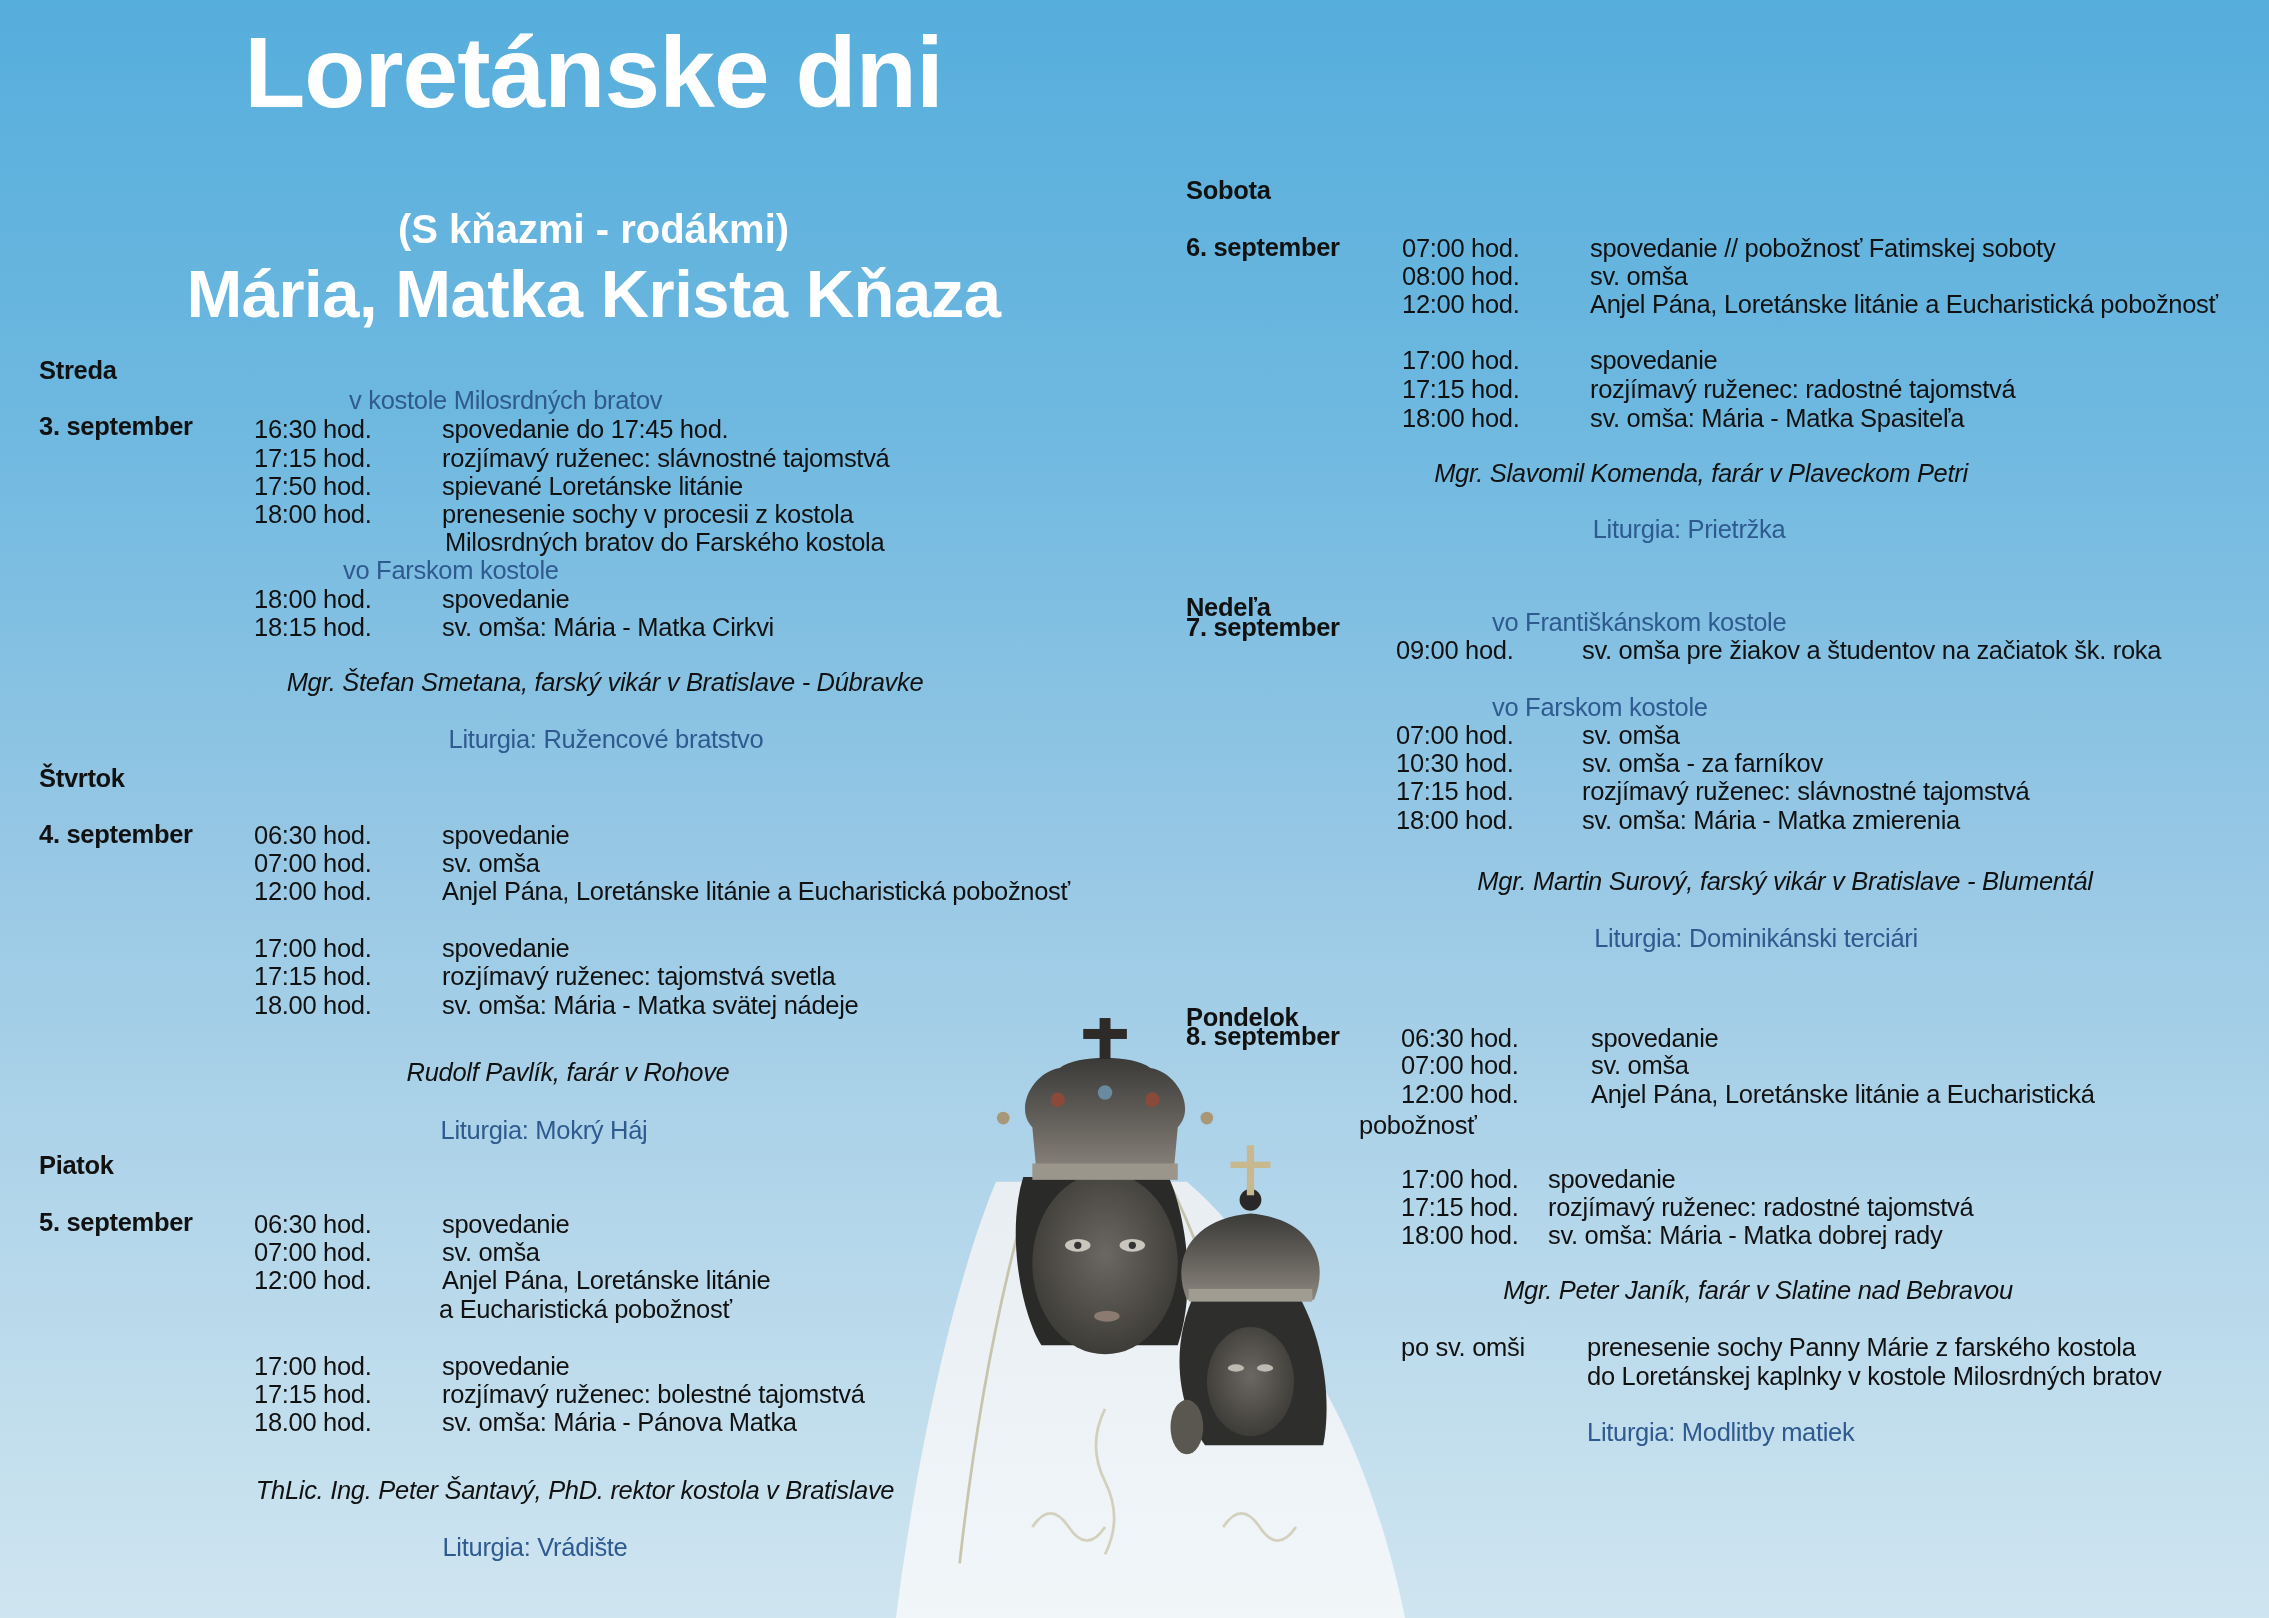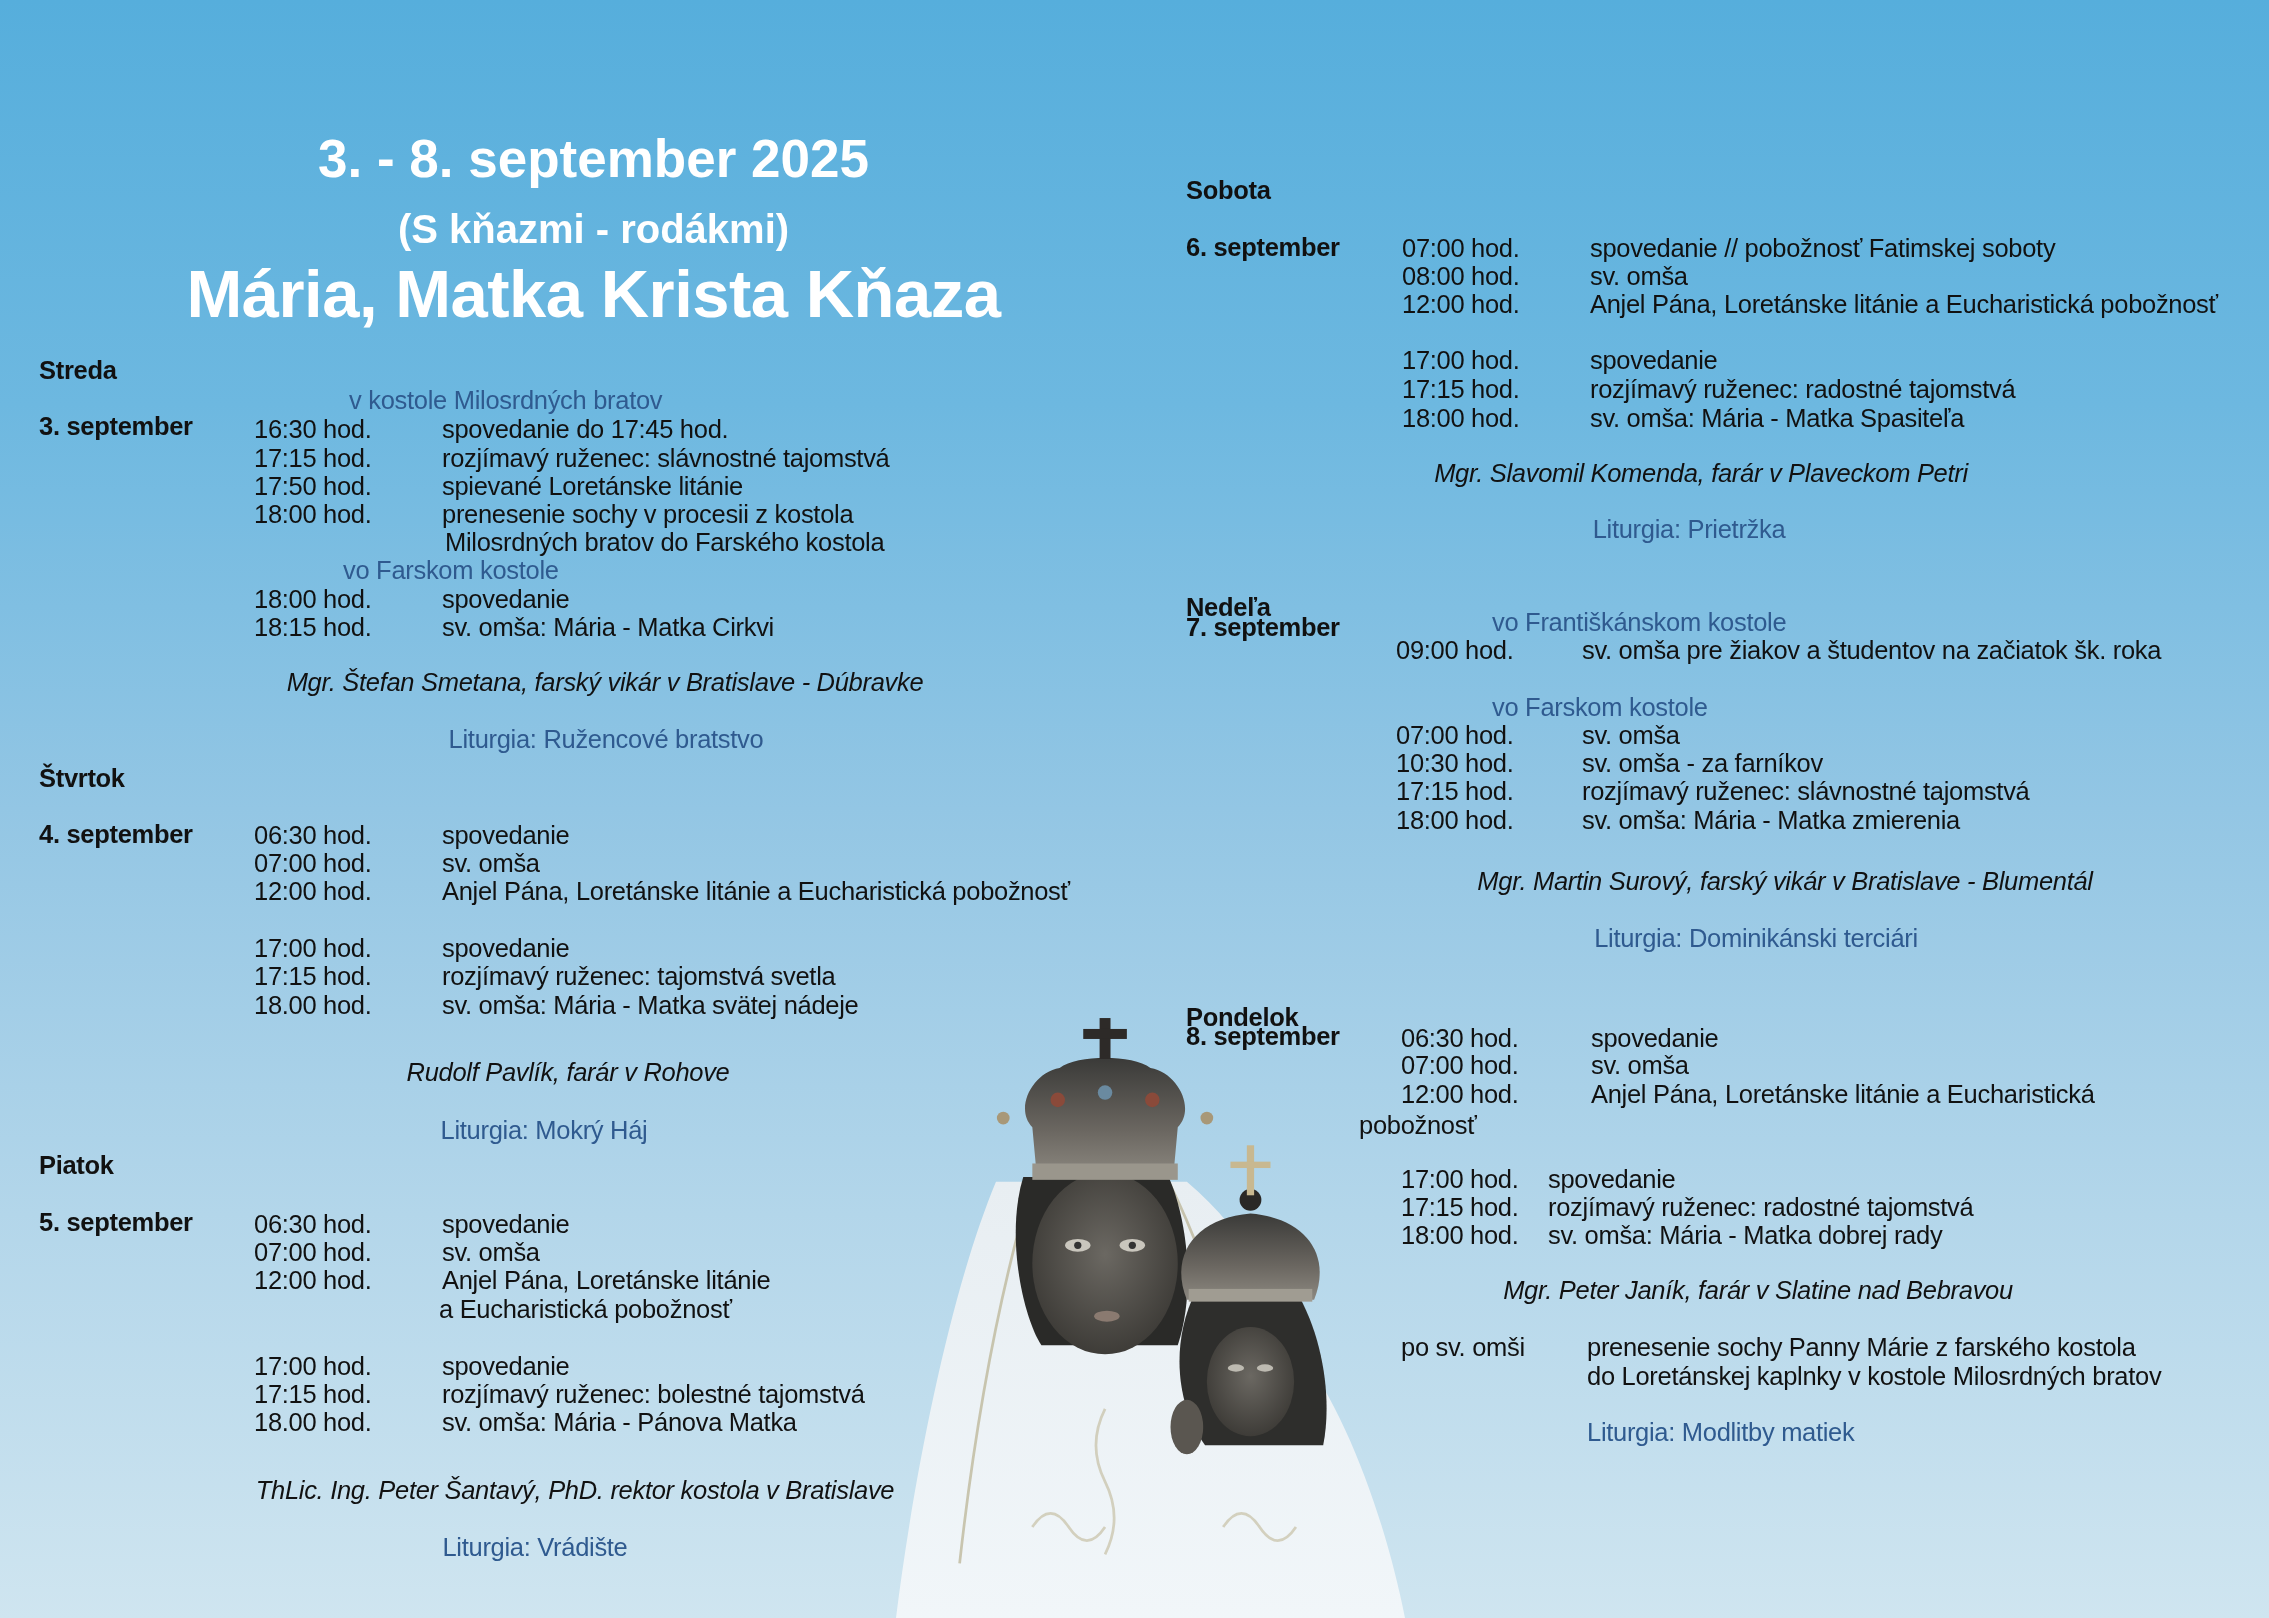--- a/index.html
+++ b/index.html
@@ -17,21 +17,21 @@
   .lit { color: #2f5a8f; text-align: center; }
   .priest { font-style: italic; text-align: center; }
   .center { transform: translateX(-50%); }
   #statue { position: absolute; left: 896px; top: 1018px; width: 509px; height: 600px; }
 </style>
 </head>
 <body>
 
 <div id="poster">
 
-  <div class="title" style="top:127px; font-size:53px; line-height:64px;">3. - 8. september 2025</div>
+  <div class="title" style="top:18px; font-size:100px; line-height:109px; letter-spacing:-0.9px;">Loretánske dni</div>
   <div class="title" style="top:256px; font-size:67px; line-height:76px; letter-spacing:-0.5px;">Mária, Matka Krista Kňaza</div>
   <div class="title" style="top:204px; font-size:40px; line-height:51px;">(S kňazmi - rodákmi)</div>
 
   <div>
     <div class="t day" style="left:39px; top:356px;">Streda</div>
     <div class="t loc" style="left:349px; top:386px;">v kostole Milosrdných bratov</div>
     <div class="t day" style="left:39px; top:412px;">3. september</div>
 
     <div class="t" style="left:254px; top:415px;">16:30 hod.</div>
     <div class="t" style="left:442px; top:415px;">spovedanie do 17:45 hod.</div>

